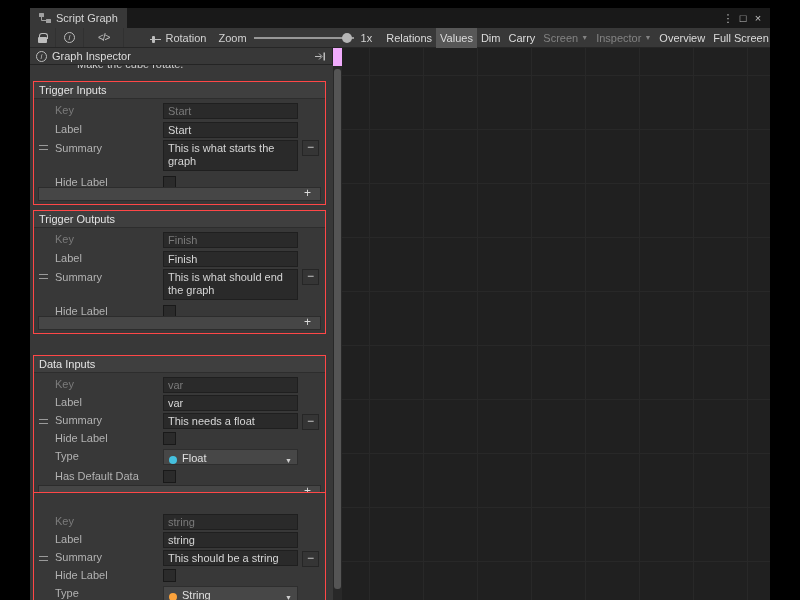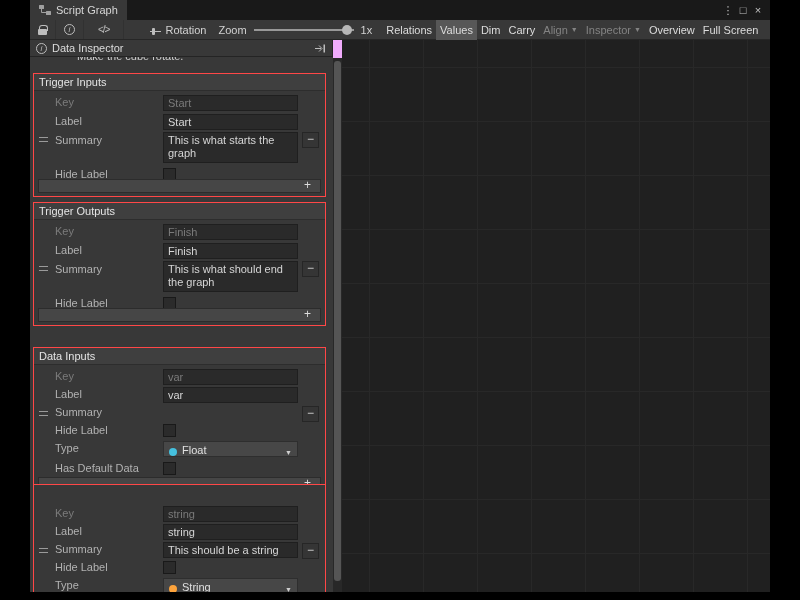--- a/index.html
+++ b/index.html
@@ -1,19 +1,19 @@
 <!DOCTYPE html>
 <html><head>
 <meta charset="utf-8">
 <style>
   *{margin:0;padding:0;box-sizing:border-box}
   html,body{width:800px;height:600px;background:#000;overflow:hidden;
     font-family:"Liberation Sans",sans-serif;font-size:11px;color:#d8d8d8}
   .stage{position:relative;width:800px;height:600px;background:#000}
-  .window{position:absolute;left:30px;top:0;width:740px;height:464px;background:#f0abfc}
+  .window{position:absolute;left:30px;top:8px;width:740px;height:464px;background:#f0abfc}
 
   
   .tabbar{position:absolute;left:0;top:0;right:0;height:20px;display:flex;align-items:center;background:#191919}
   .tab{display:flex;align-items:center;gap:5px;height:20px;padding:0 9px;background:#383838;color:#d6d6d6;cursor:default}
   .winctrl{margin-left:auto;display:flex;align-items:center;gap:1px;padding-right:5px}
   .winctrl span{width:14px;text-align:center;color:#c2c2c2;font-size:11px;cursor:default}
 
   
   .toolbar{position:absolute;left:0;top:20px;right:0;height:20px;background:#383838;
     border-bottom:1px solid #262626;display:flex;align-items:center;white-space:nowrap}
@@ -122,21 +122,21 @@
         <div class="tb sel">
             <span>Values</span>
           </div>
         <div class="tb">
             <span>Dim</span>
           </div>
         <div class="tb">
             <span>Carry</span>
           </div>
         <div class="tb dis">
-            <span>Align</span>
+            <span>Screen</span>
             <span class="caret">▼</span>
           </div>
         <div class="tb dis">
             <span>Inspector</span>
             <span class="caret">▼</span>
           </div>
         <div class="tb">
             <span>Overview</span>
           </div>
         <div class="tb">
@@ -201,20 +201,21 @@
         <div class="row" style="top:20px">
           <span class="rlabel dis">Key</span>
           <input class="field dis" readonly="" value="var" style="">
         </div>
         <div class="row" style="top:38px">
           <span class="rlabel">Label</span>
           <input class="field" value="var" style="">
         </div>
         <div class="row" style="top:56px">
           <span class="rlabel">Summary</span>
+          <input class="field" value="This needs a float" style="">
         </div>
         <span class="drag" style="top:63px"></span>
         <div class="minus" style="top:58px">−</div>
         <div class="row" style="top:74px">
           <span class="rlabel">Hide Label</span>
           <span class="checkbox"></span>
         </div>
         <div class="row" style="top:92px">
           <span class="rlabel">Type</span>
           <div class="dropdown">
@@ -256,21 +257,21 @@
             <span>String</span>
             <span class="dd-caret">▼</span>
           </div>
         </div>
 
       </div>
     </div>
 
     <div class="insp-header">
       <span class="info-icon">i</span>
-      <span>Data Inspector</span>
+      <span>Graph Inspector</span>
       <span class="dock-icon">
         <svg width="11" height="9" viewBox="0 0 11 9">
           <path d="M0 4.5h6M4 1.5l3 3-3 3" stroke="#bdbdbd" fill="none"></path>
           <rect x="8.5" y="0.5" width="1.5" height="8" fill="#bdbdbd"></rect>
         </svg>
       </span>
     </div>
 
     <div class="vscroll">
       <div class="vthumb"></div>

